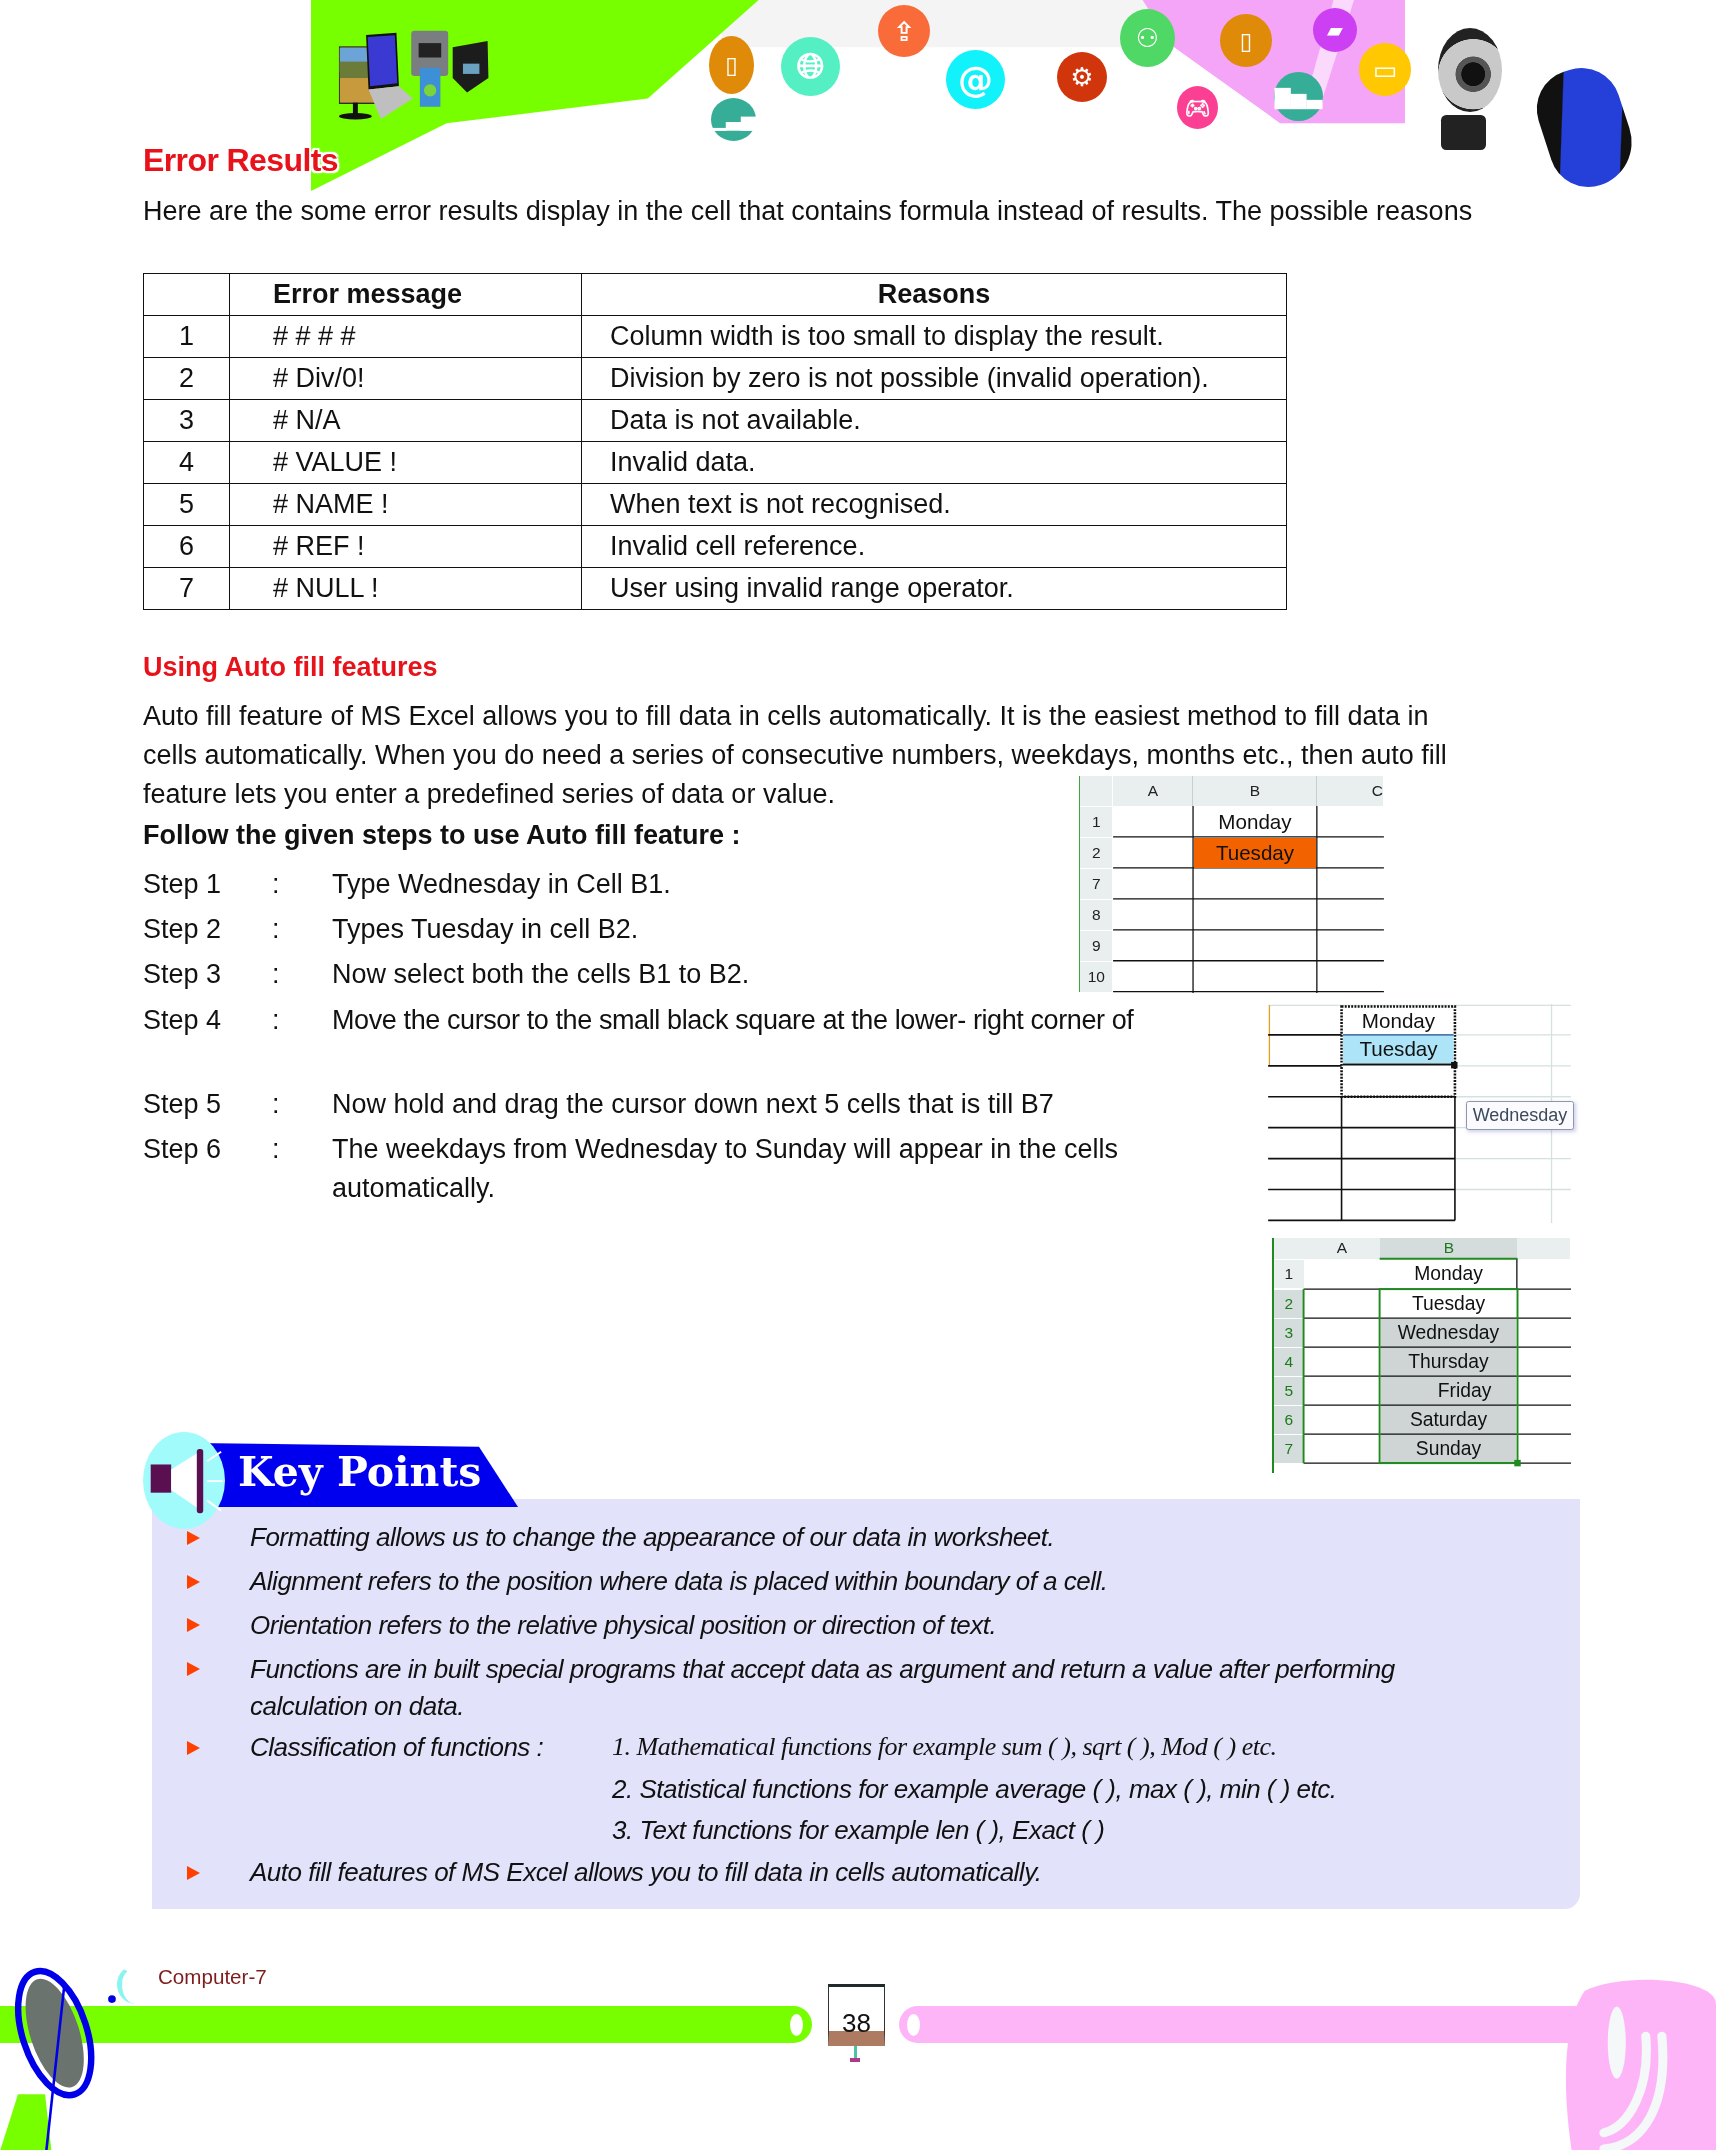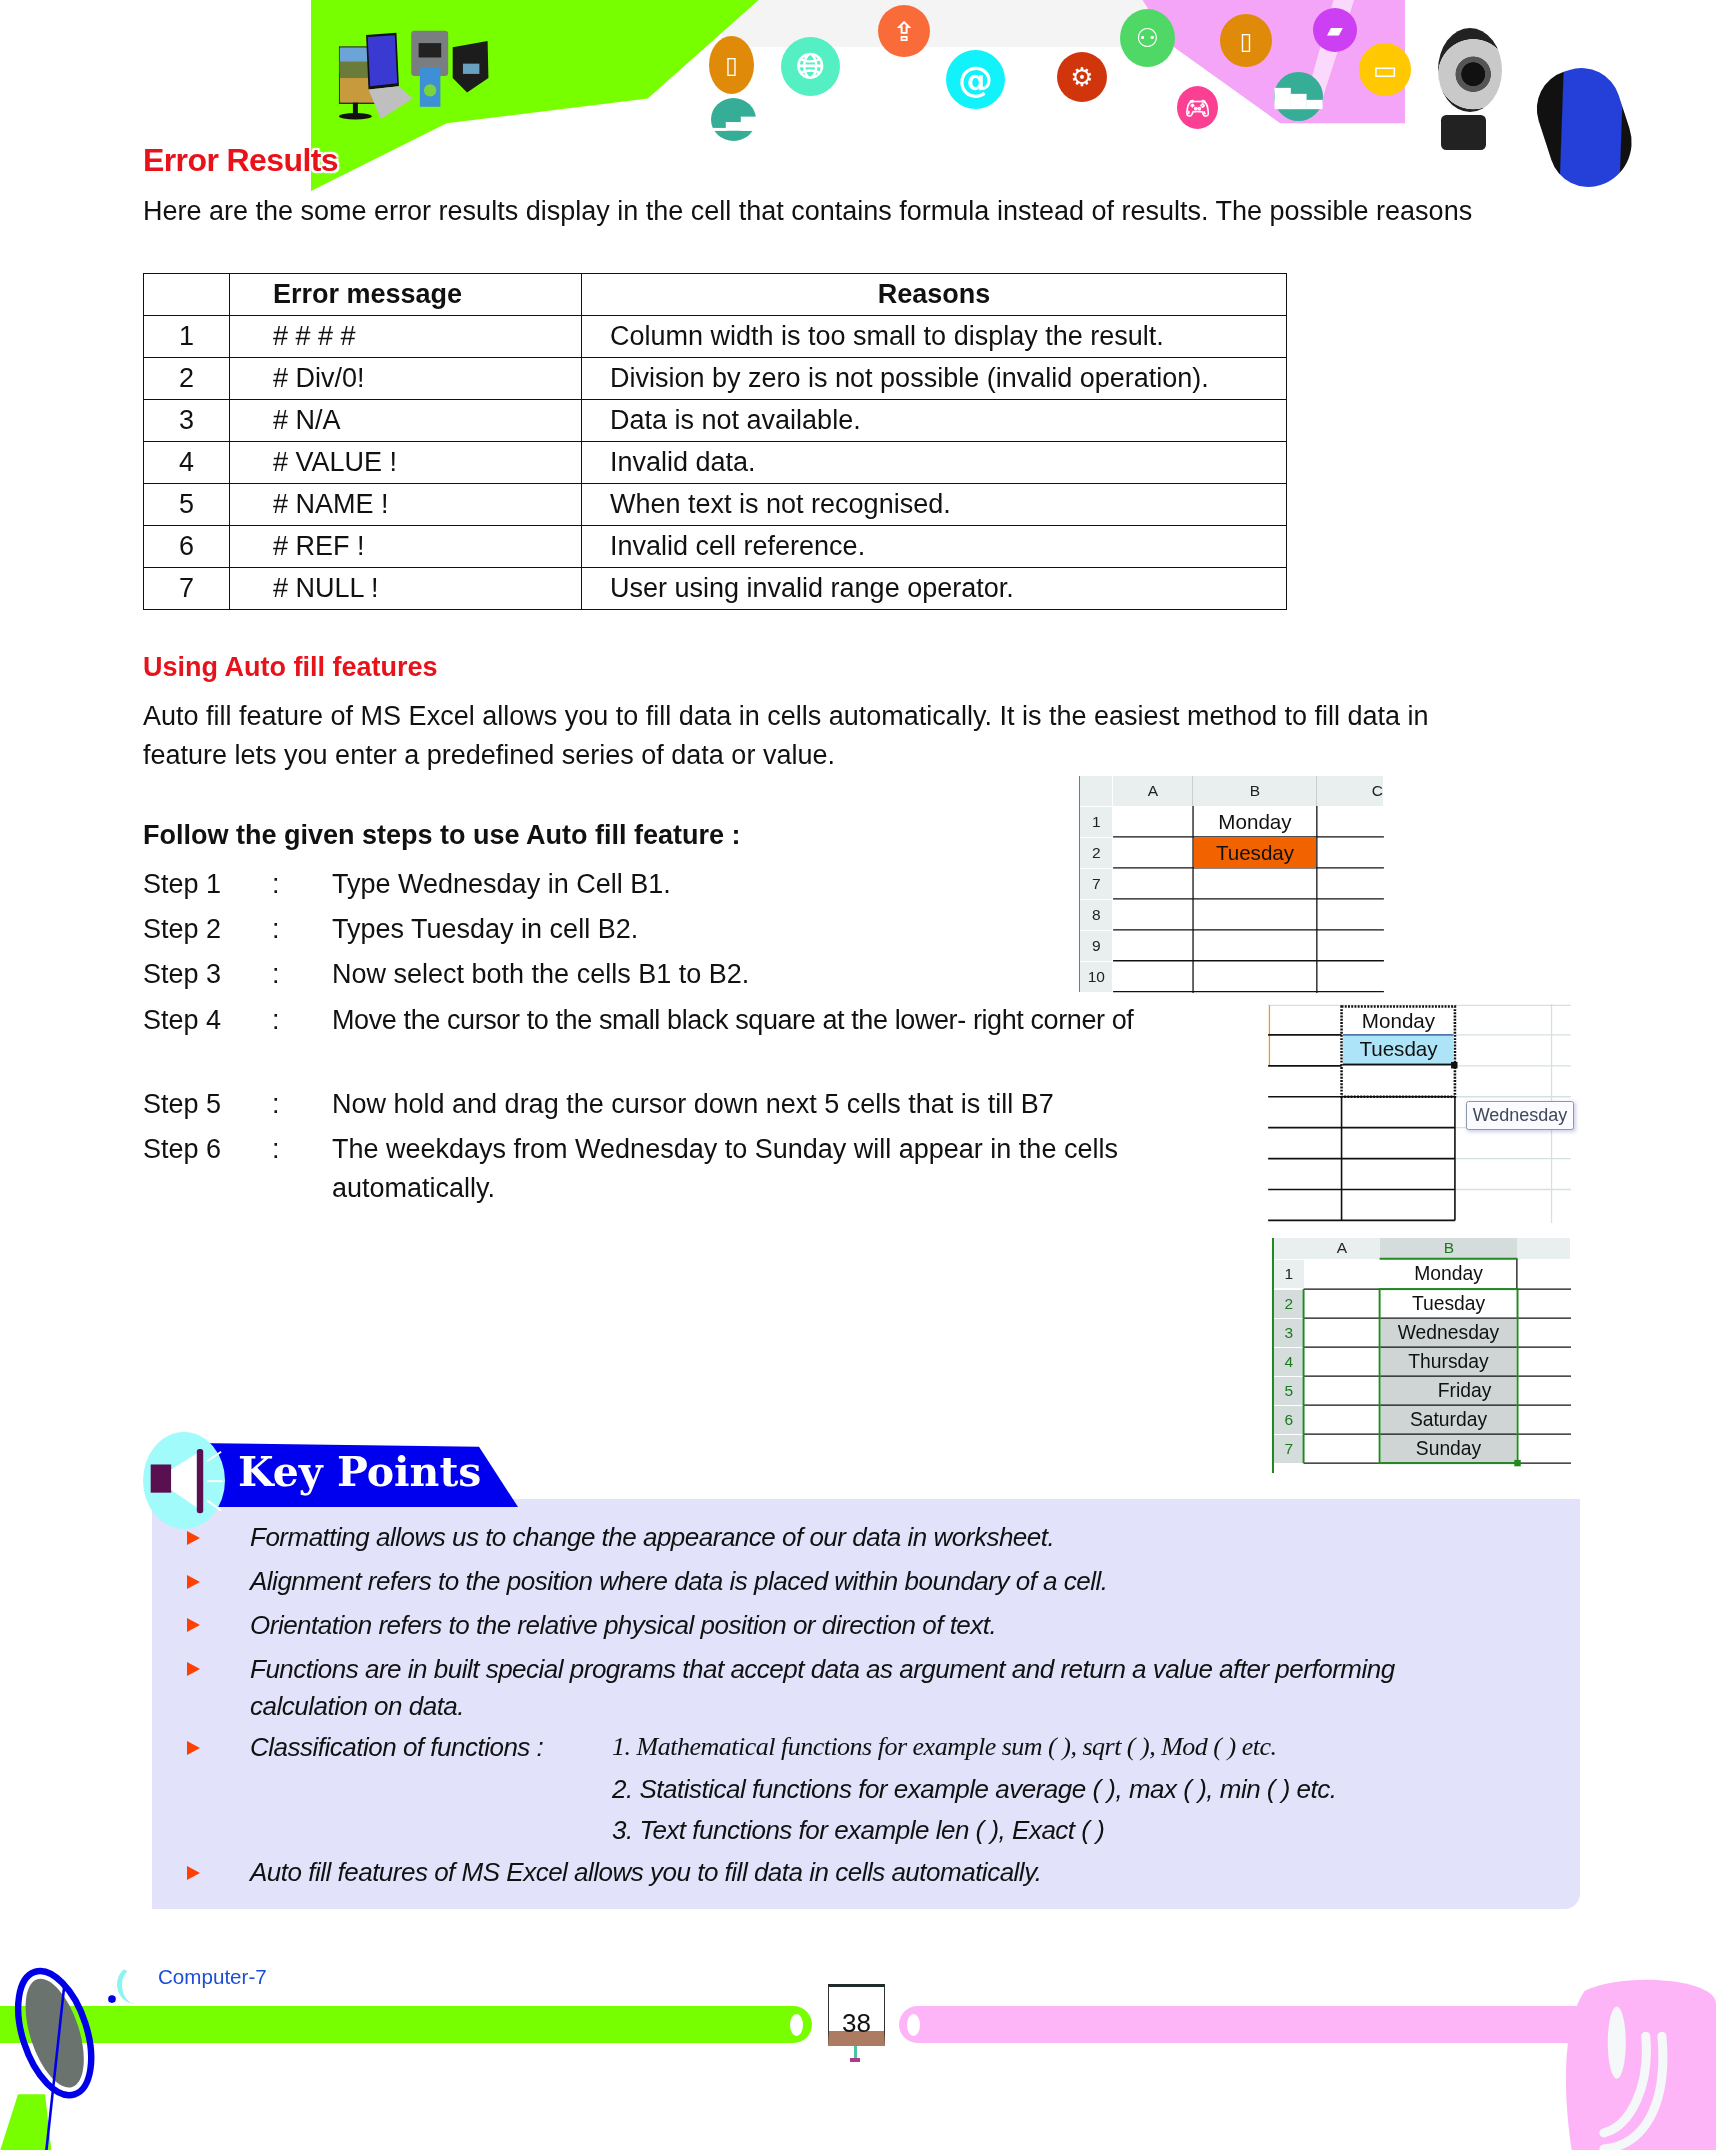--- a/index.html
+++ b/index.html
@@ -212,20 +212,21 @@
     <td class="msg"># NULL !</td>
     <td class="reason">User using invalid range operator.</td>
   </tr>
 </tbody>
   </table>
 
 <div class="abs red-heading" style="left:143px;top:652px;">Using Auto fill features</div>
 
 <div class="abs body-text" style="left:143px;top:697px;width:1443px;">
   <div>Auto fill feature of MS Excel allows you to fill data in cells automatically. It is the easiest method to fill data in</div>
+  <div>cells automatically. When you do need a series of consecutive numbers, weekdays, months etc., then auto fill</div>
   <div>feature lets you enter a predefined series of data or value.</div>
 </div>
 
 <div class="abs bold-line" style="left:143px;top:820px;">Follow the given steps to use Auto fill feature :</div>
 
 <div class="step-row" style="top:865px;">
   <span class="step-label">Step 1</span>
   <span class="step-colon">:</span>
   <span class="step-text">Type Wednesday in Cell B1.</span>
 </div>
@@ -408,21 +409,21 @@
 
 <div class="abs footer-green"></div>
 <div class="abs" style="left:790px;top:2014px;width:13px;height:22px;border-radius:50%;background:#fff;"></div>
 <div class="abs footer-pink"></div>
 <div class="abs" style="left:907px;top:2014px;width:13px;height:22px;border-radius:50%;background:#fff;"></div>
 
 <div class="abs page-box">38</div>
 <div class="abs" style="left:854px;top:2046px;width:2.6px;height:11.6px;background:#4bc4a4;"></div>
 <div class="abs" style="left:850px;top:2058px;width:10.3px;height:3.9px;background:#b03a8a;"></div>
 
-<div class="abs" style="left:158px;top:1965px;font-size:20.6px;color:#1d4ed8;">Computer-7</div>
+<div class="abs" style="left:158px;top:1965px;font-size:20.6px;color:#7f1d1d;">Computer-7</div>
 <div class="abs" style="left:117px;top:1965px;width:32px;height:36px;border-radius:50%;border-left:5.2px solid #8af4f0;border-top:3.9px solid transparent;"></div>
 
 <svg class="abs" style="left:0;top:1959px;" width="148" height="192" viewBox="0 0 230 298">
   <polygon points="0,298 28,210 70,210 80,298" fill="#77ff00"></polygon>
   <ellipse cx="85" cy="115" rx="50" ry="100" fill="none" stroke="#0000e8" stroke-width="10" transform="rotate(-18 85 115)"></ellipse>
   <ellipse cx="85" cy="115" rx="38" ry="88" fill="#6b736f" transform="rotate(-18 85 115)"></ellipse>
   <line x1="100" y1="40" x2="72" y2="298" stroke="#0000e8" stroke-width="4"></line>
   <circle cx="174" cy="62" r="6" fill="#0000e8"></circle>
 </svg>
 

